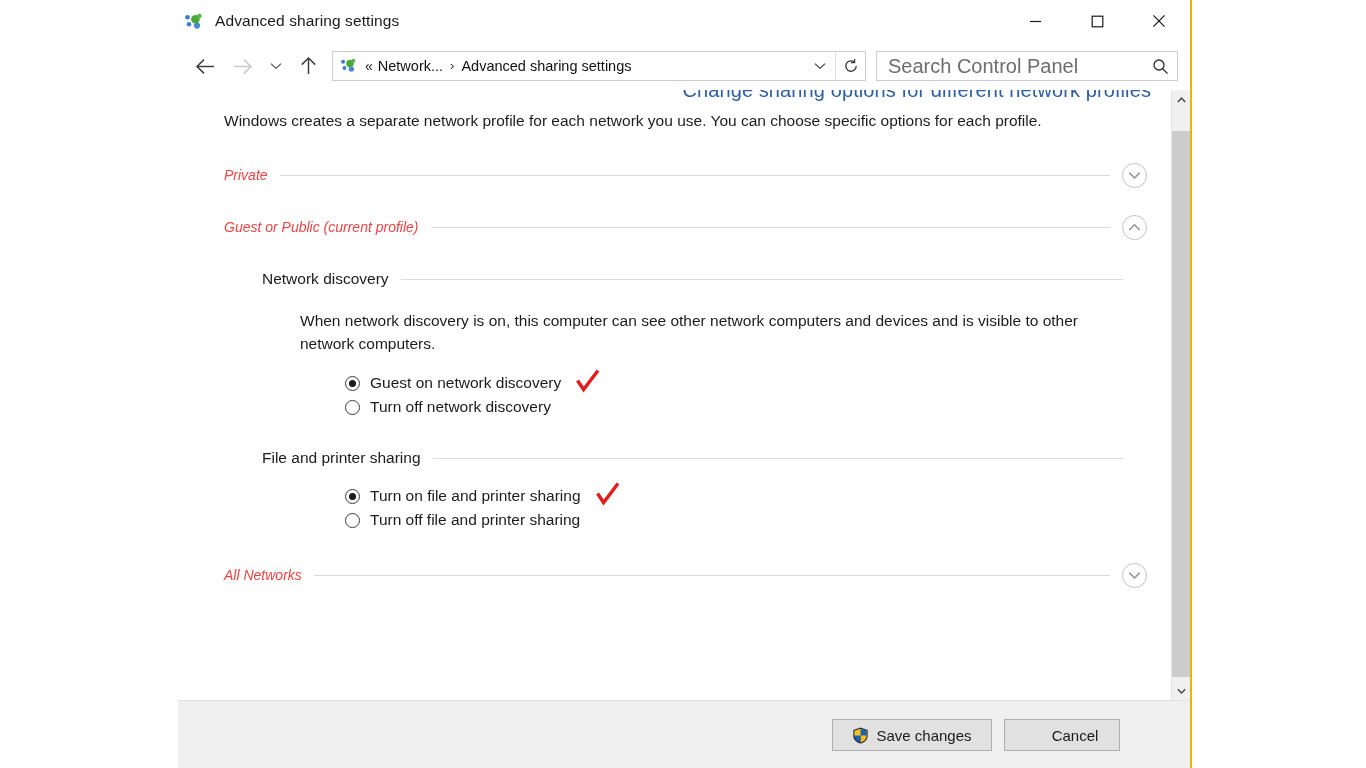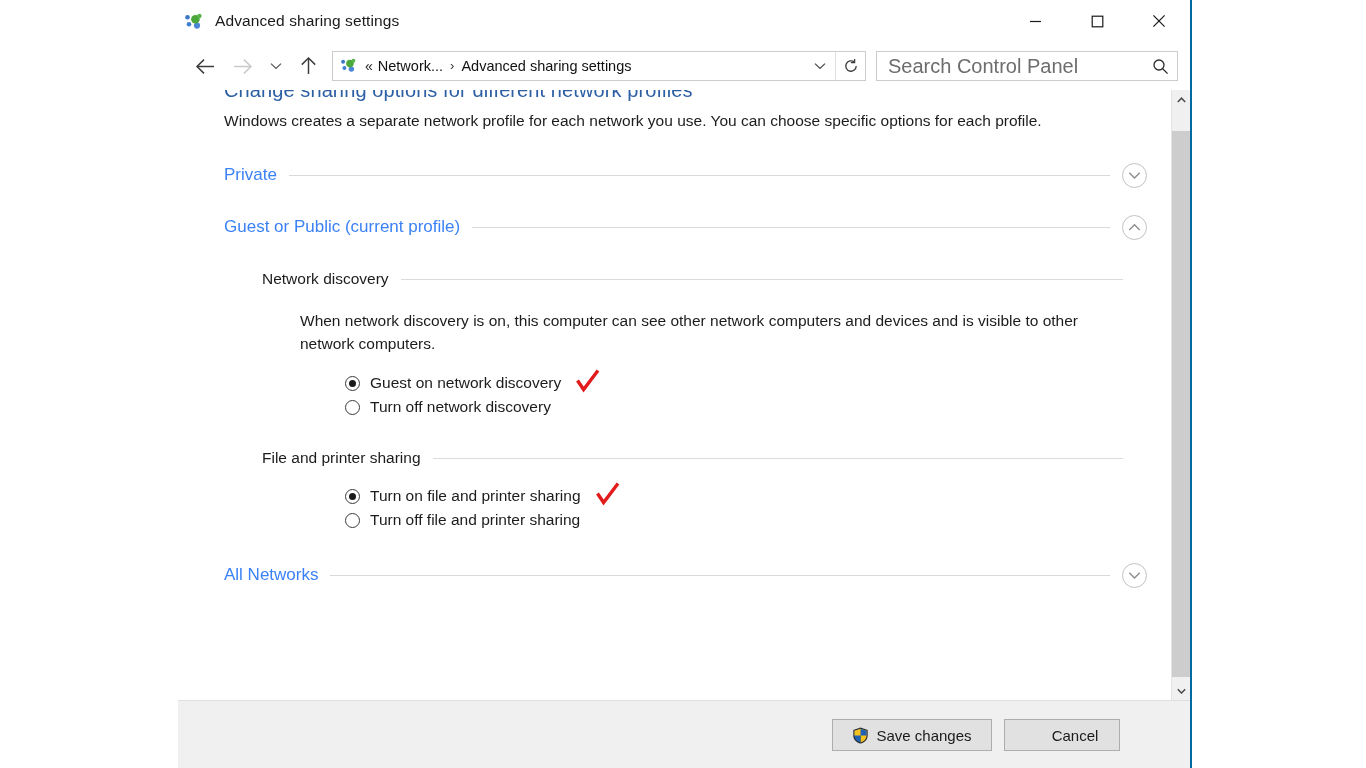--- a/index.html
+++ b/index.html
@@ -25,21 +25,21 @@
   }
 
   
   #window {
     position: absolute;
     left: 178px;
     top: 0px;
     width: 1014px;
     height: 768px;
     background: #ffffff;
-    border-right: 2px solid #0369a1;
+    border-right: 2px solid #eab308;
     overflow: hidden;
   }
 
   
   #titlebar {
     position: relative;
     height: 42px;
     background: #ffffff;
     display: flex;
     align-items: center;
@@ -192,44 +192,46 @@
     padding-right: 20px;
   }
 
   #page-title {
     position: relative;
     top: -11px;
     font-size: 20px;
     color: #2d5fa4;
     white-space: nowrap;
     letter-spacing: .1px;
+    text-align: right;
   }
 
   #intro {
     position: relative;
     top: -4px;
     font-size: 15.5px;
     color: #1c1c1c;
     line-height: 23px;
     max-width: 855px;
   }
 
   
   .profile-row {
     display: flex;
     align-items: center;
     height: 26px;
     margin-top: 26px;
     padding-right: 4px;
   }
   .profile-label {
-    font-size: 17px;
-    color: #3b82f6;
+    font-size: 14px;
+    color: #ef4444;
     white-space: nowrap;
     margin-right: 12px;
+    font-style: italic;
   }
   .profile-rule {
     flex: 1 1 auto;
     height: 1px;
     background: #d9d9d9;
   }
   .chev-circle {
     width: 25px; height: 25px;
     border-radius: 50%;
     border: 1px solid #c2c2c2;

